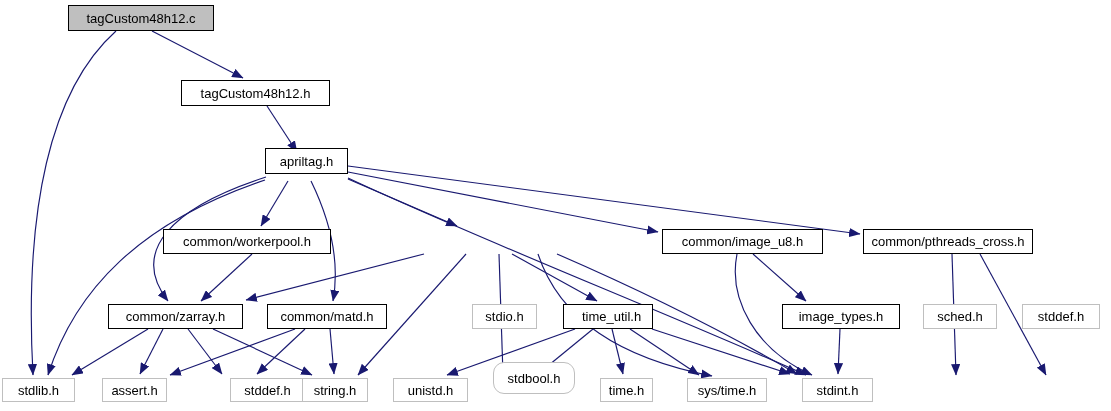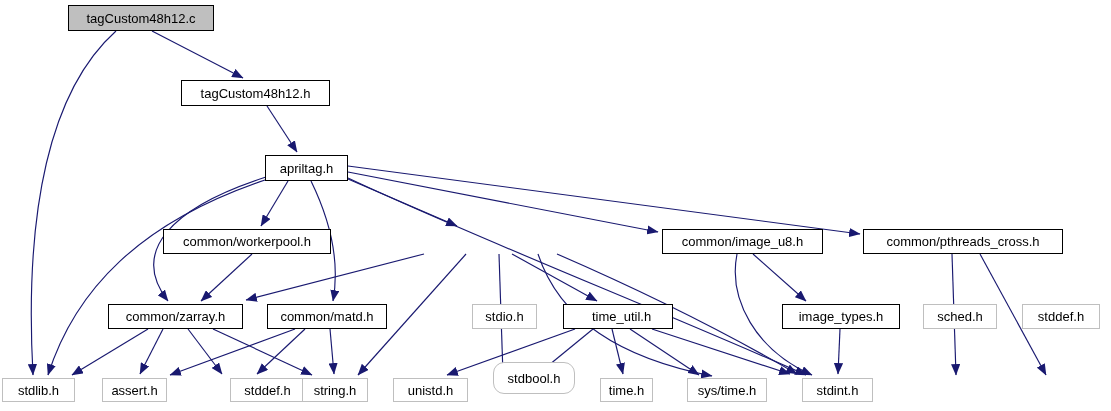--- a/index.html
+++ b/index.html
@@ -95,36 +95,36 @@
     <path class="edge" marker-end="url(#arrow)" d="M612,329 L623,374"></path>
     <path class="edge" marker-end="url(#arrow)" d="M630,329 L699,375"></path>
     <path class="edge" marker-end="url(#arrow)" d="M652,329 L790,374"></path>
     <path class="edge" marker-end="url(#arrow)" d="M840,329 L838,374"></path>
   </svg>
 
   <div class="node root" style="left:68px; top:5px; width:146px; height:26px;">tagCustom48h12.c</div>
 
   <div class="node internal" style="left:181px; top:80px; width:149px; height:26px;">tagCustom48h12.h</div>
 
-  <div class="node internal" style="left:265px; top:155px; width:83px; height:26px;">apriltag.h</div>
+  <div class="node internal" style="left:265px; top:148px; width:83px; height:26px;">apriltag.h</div>
 
   <div class="node internal" style="left:163px; top:229px; width:168px; height:25px;">common/workerpool.h</div>
 
 
   <div class="node internal" style="left:662px; top:229px; width:161px; height:25px;">common/image_u8.h</div>
 
-  <div class="node internal" style="left:863px; top:229px; width:200px; height:25px;">common/pthreads_cross.h</div>
+  <div class="node internal" style="left:863px; top:229px; width:170px; height:25px;">common/pthreads_cross.h</div>
 
   <div class="node internal" style="left:108px; top:304px; width:135px; height:25px;">common/zarray.h</div>
 
   <div class="node internal" style="left:267px; top:304px; width:120px; height:25px;">common/matd.h</div>
 
   <div class="node external" style="left:472px; top:304px; width:65px; height:25px;">stdio.h</div>
 
-  <div class="node internal" style="left:563px; top:304px; width:110px; height:25px;padding-left:7px;">time_util.h</div>
+  <div class="node internal" style="left:563px; top:304px; width:90px; height:25px;padding-left:7px;">time_util.h</div>
 
   <div class="node internal" style="left:782px; top:304px; width:118px; height:25px;">image_types.h</div>
 
   <div class="node external" style="left:923px; top:304px; width:74px; height:25px;text-align:right;">sched.h</div>
 
   <div class="node external" style="left:1022px; top:304px; width:78px; height:25px;">stddef.h</div>
 
   <div class="node external" style="left:2px; top:378px; width:73px; height:24px;">stdlib.h</div>
 
   <div class="node external" style="left:102px; top:378px; width:65px; height:24px;">assert.h</div>

